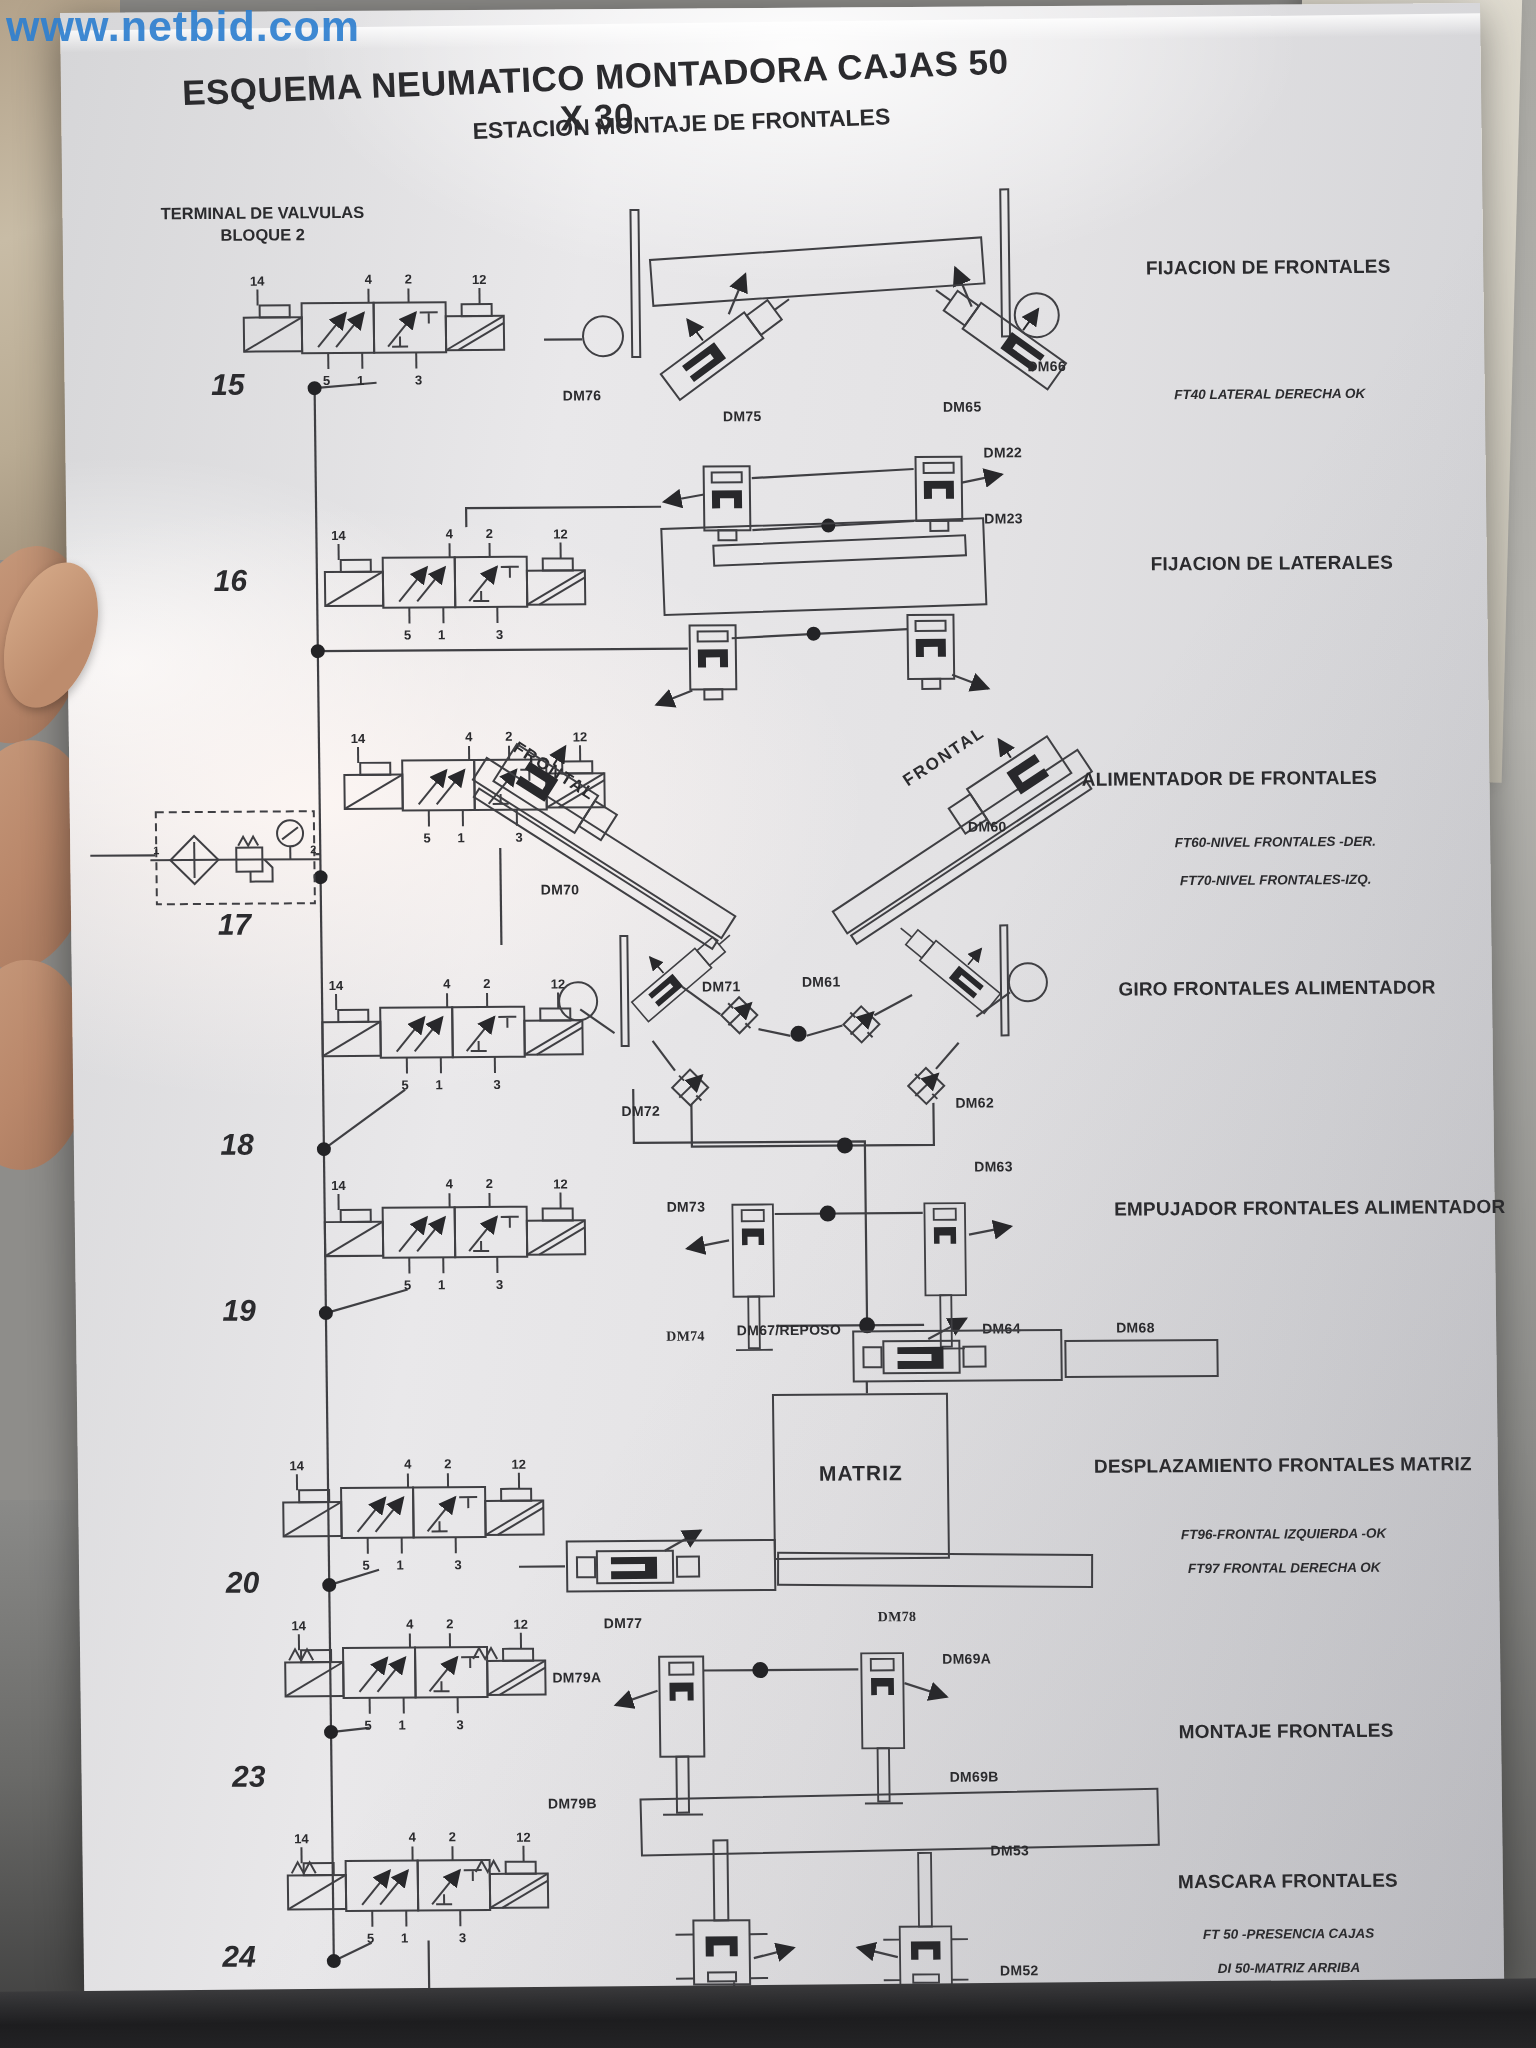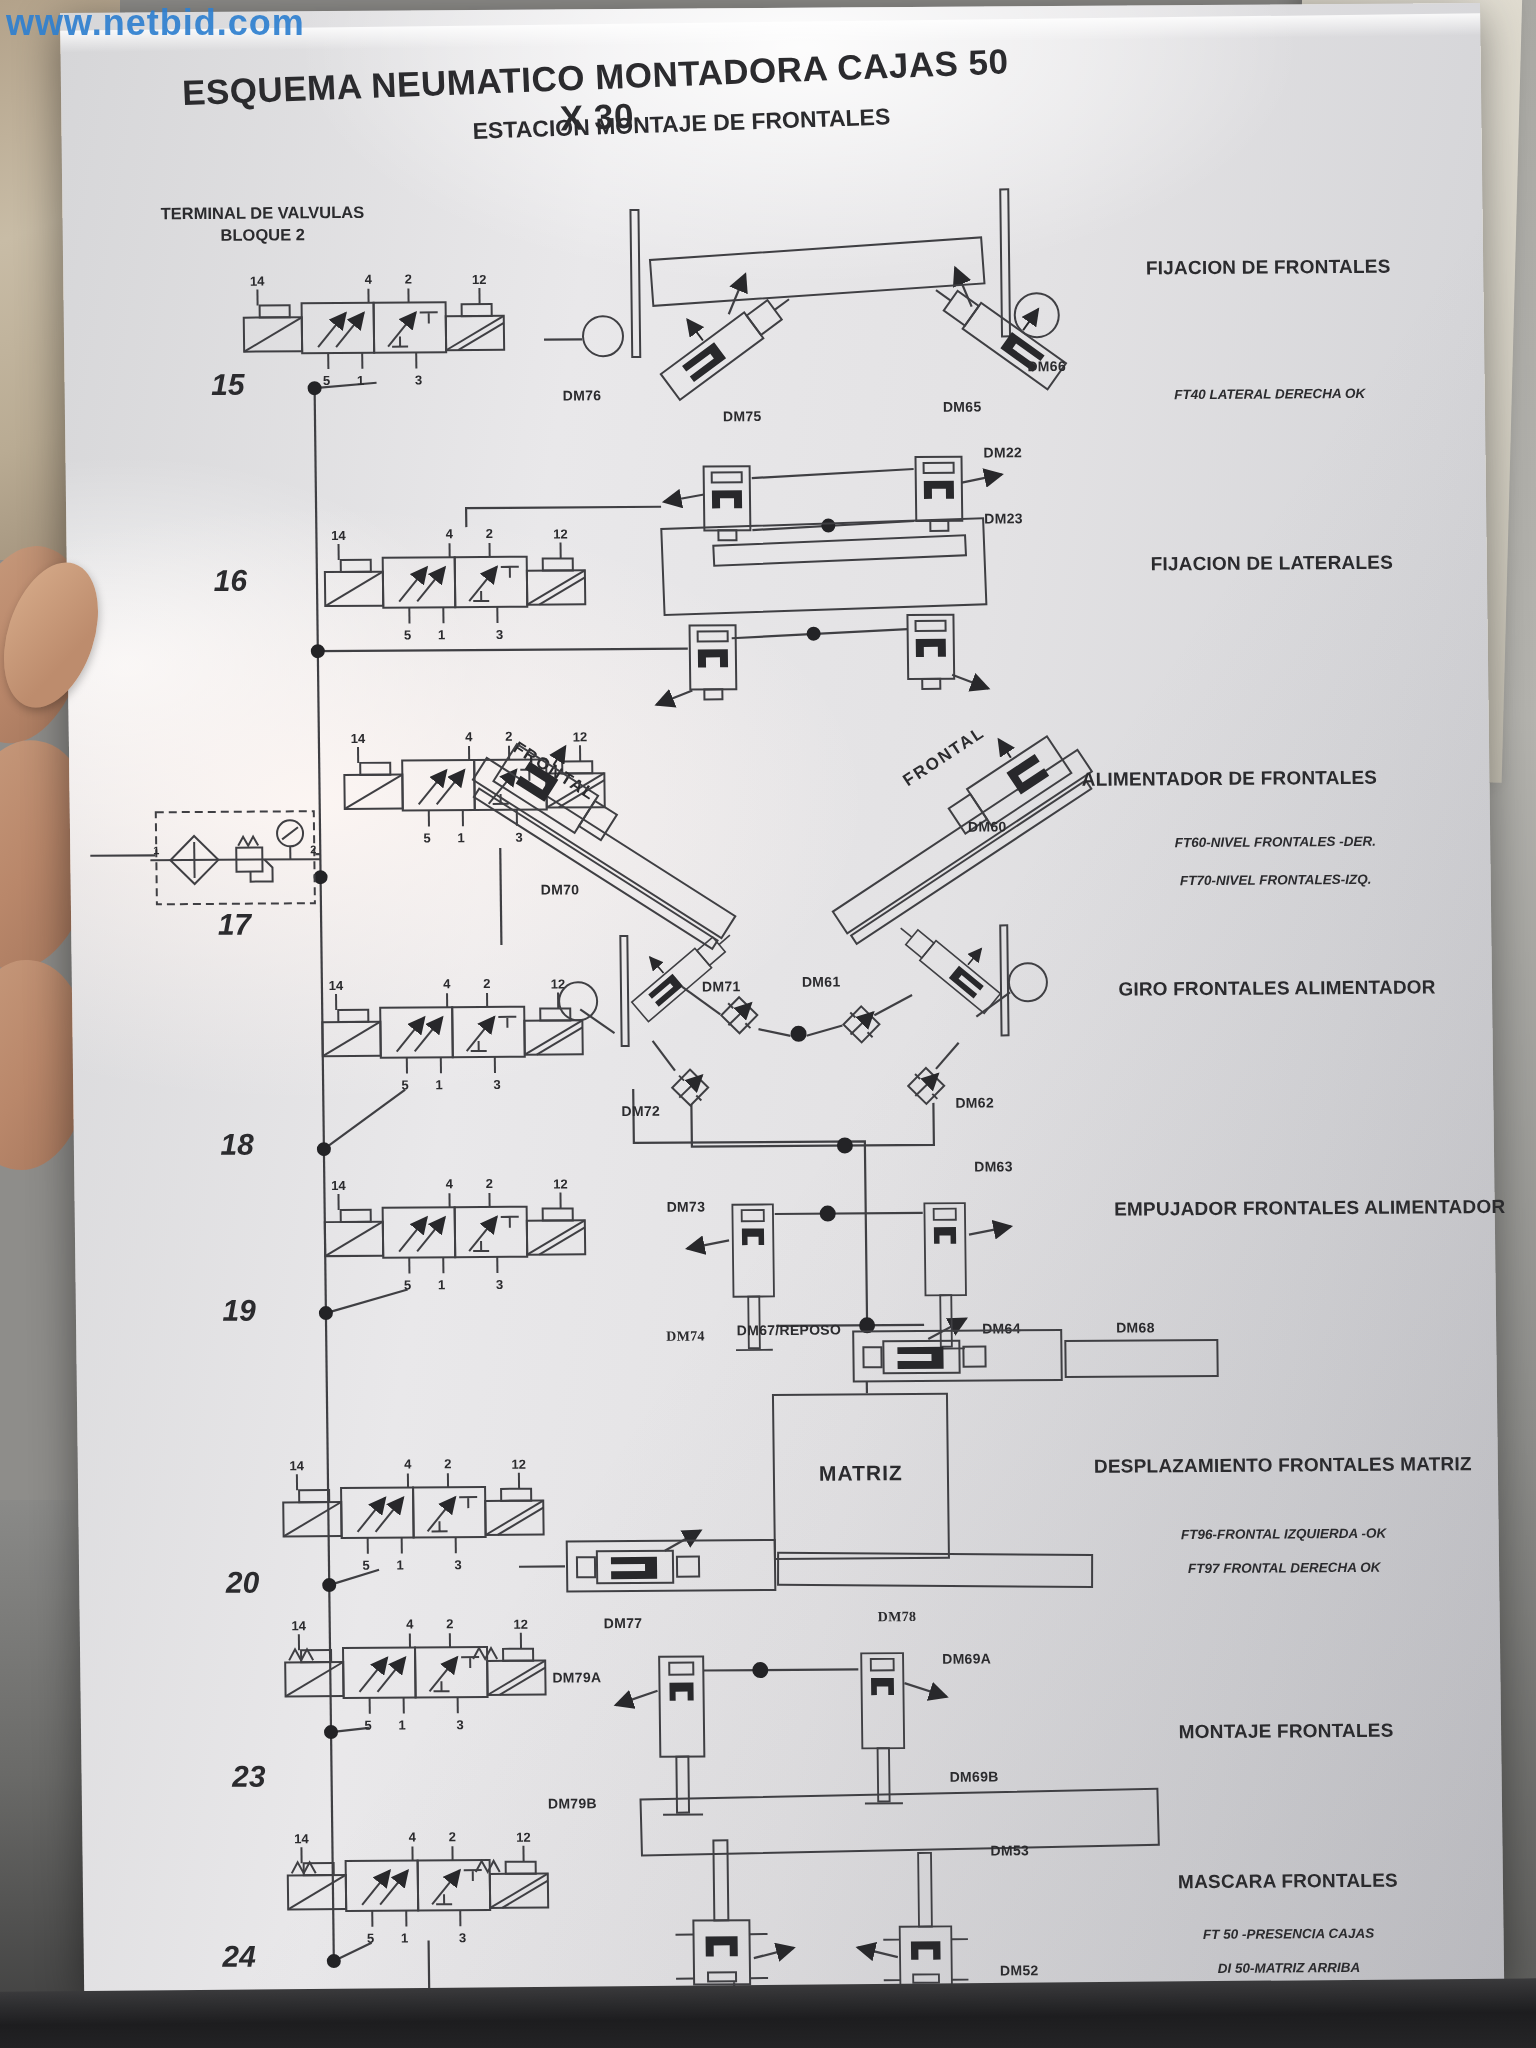--- a/index.html
+++ b/index.html
@@ -35,21 +35,21 @@
       radial-gradient(900px 480px at 17% 40%, rgba(253,246,243,.95), rgba(253,246,243,0) 62%),
       radial-gradient(760px 360px at 52% 2%, rgba(255,255,255,.9), rgba(255,255,255,0) 66%),
       radial-gradient(500px 300px at 4% 33%, rgba(255,255,255,.8), rgba(255,255,255,0) 70%),
       linear-gradient(to bottom right, rgba(0,0,0,0) 55%, rgba(100,100,108,.18) 100%),
       linear-gradient(100deg,#d6d6d8 0%,#e9e8ea 32%,#e3e2e4 58%,#d6d6d9 82%,#cbcbcf 100%);
     box-shadow:0 10px 45px rgba(0,0,0,.45);}
   .sleeve{left:0;top:14px;width:1420px;height:22px;
     background:linear-gradient(180deg,rgba(255,255,255,.85),rgba(255,255,255,0));
     transform:rotate(-.3deg);}
   
-  .watermark{left:6px;top:2px;z-index:7;font-size:36px;font-weight:bold;
+  .watermark{left:6px;top:2px;z-index:7;font-size:43px;font-weight:bold;
     color:#2f80d0;letter-spacing:1px;opacity:.92;}
   
   .title{left:120px;top:48px;width:830px;text-align:center;font-size:35px;font-weight:bold;
     letter-spacing:.5px;transform:rotate(-1.8deg);}
   .subtitle{left:360px;top:102px;width:520px;text-align:center;font-size:23px;font-weight:bold;
     transform:rotate(-1.6deg);}
   .terminal1{left:70px;top:192px;width:260px;text-align:center;font-size:16.5px;font-weight:bold;}
   .terminal2{left:70px;top:214px;width:260px;text-align:center;font-size:16.5px;font-weight:bold;}
   .rownum{font-size:30px;font-weight:bold;font-style:italic;width:70px;text-align:right;}
   .dm{font-size:14px;font-weight:bold;letter-spacing:.3px;}

